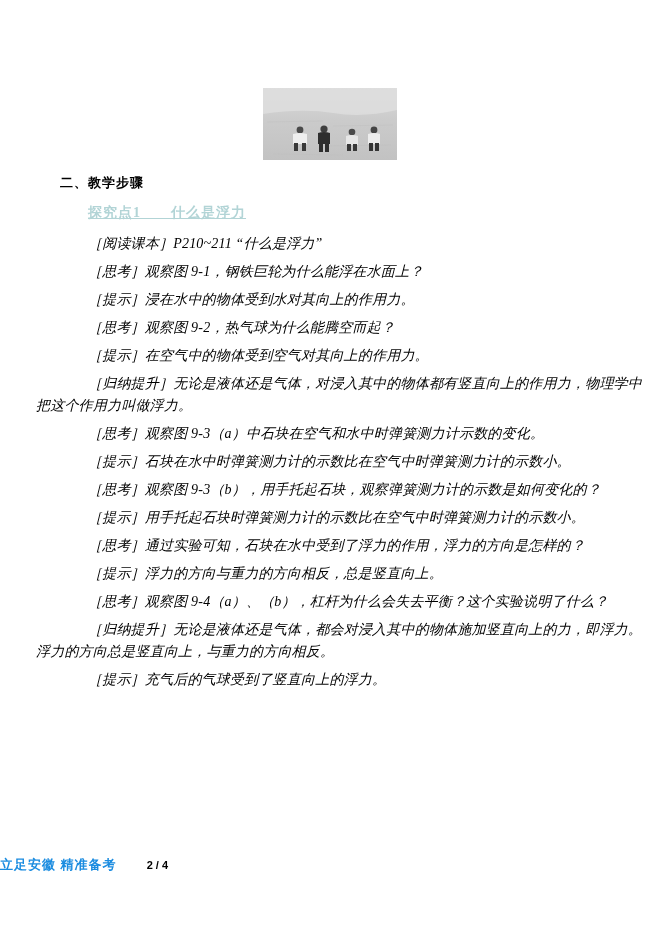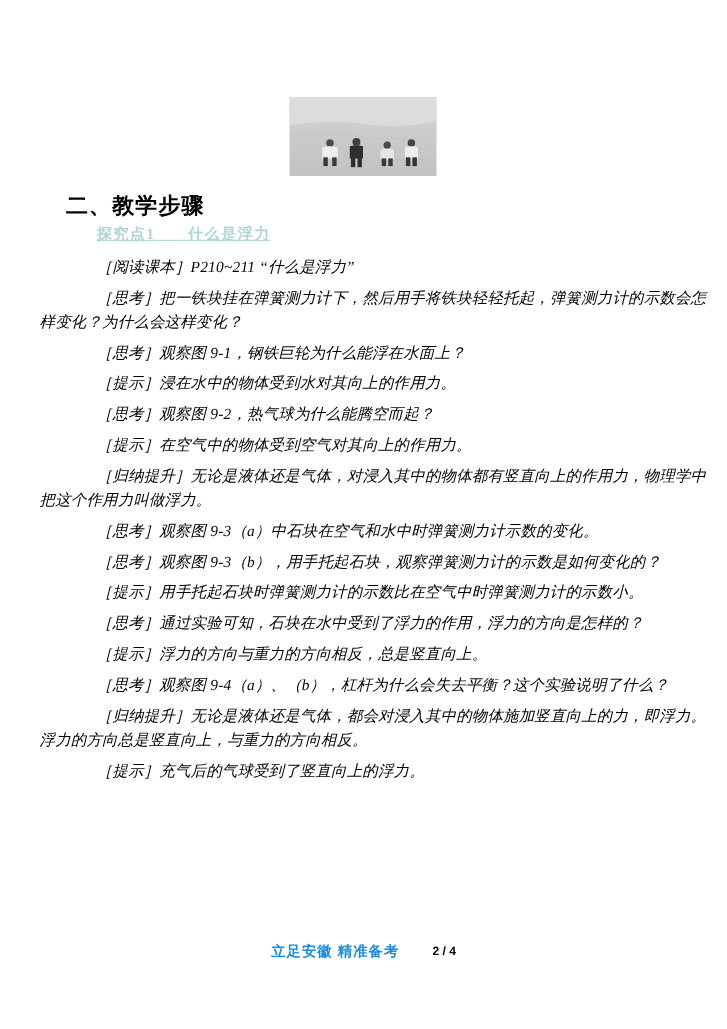--- a/index.html
+++ b/index.html
@@ -21,21 +21,21 @@
     top: 88px;
     left: 263px;
     width: 134px;
     height: 72px;
   }
   .figure-wrap svg { display: block; width: 100%; height: 100%; }
   .section-title {
     position: absolute;
     top: 174px;
     left: 60px;
-    font-size: 20px;
+    font-size: 13px;
     font-weight: bold;
     color: #000000;
     letter-spacing: 1px;
     font-family: Liberation Mono, monospace;
   }
   .inquiry-heading {
     position: absolute;
     top: 204px;
     left: 88px;
     font-size: 14px;
@@ -68,21 +68,20 @@
     font-size: 9px;
     vertical-align: sub;
     color: #8a8a8a;
   }
   .footer {
     position: absolute;
     top: 856px;
     left: 0;
     width: 100%;
     display: flex;
-    justify-content: center;
     align-items: center;
     gap: 30px;
   }
   .footer-brand {
     color: #1b8ce0;
     font-weight: bold;
     font-size: 13px;
     font-family: "Liberation Sans", "DejaVu Sans", sans-serif;
     letter-spacing: 1px;
   }
@@ -137,27 +136,27 @@
       <rect x="112" y="55" width="4" height="8" fill="#353535"></rect>
     </svg>
   </div>
 
   <h2 class="section-title">二、教学步骤</h2>
 
   <h3 class="inquiry-heading">探究点1　　什么是浮力</h3>
 
   <div class="content">
       <p class="para"><span>［阅读课本］P210~211 “什么是浮力”</span></p>
-      <p class="para"><span>［思考］把一铁块挂在弹簧测力计下，然后用手将铁块轻轻托起，弹簧测力计的示数会怎样变化？为什么会这样变化？</span></p>
       <p class="para"><span>［思考］观察图 9-1，钢铁巨轮为什么能浮在水面上？</span></p>
       <p class="para"><span>［提示］浸在水中的物体受到水对其向上的作用力。</span></p>
       <p class="para"><span>［思考］观察图 9-2，热气球为什么能腾空而起？</span></p>
       <p class="para"><span>［提示］在空气中的物体受到空气对其向上的作用力。</span></p>
       <p class="para"><span>［归纳提升］无论是液体还是气体，对浸入其中的物体都有竖直向上的作用力，物理学中把这个作用力叫做浮力。</span></p>
       <p class="para"><span>［思考］观察图 9-3（a）中石块在空气和水中时弹簧测力计示数的变化。</span></p>
+      <p class="para"><span>［提示］石块在水中时弹簧测力计的示数比在空气中时弹簧测力计的示数小。</span></p>
       <p class="para"><span>［思考］观察图 9-3（b），用手托起石块，观察弹簧测力计的示数是如何变化的？</span></p>
       <p class="para"><span>［提示］用手托起石块时弹簧测力计的示数比在空气中时弹簧测力计的示数小。</span></p>
       <p class="para"><span>［思考］通过实验可知，石块在水中受到了浮力的作用，浮力的方向是怎样的？</span></p>
       <p class="para"><span>［提示］浮力的方向与重力的方向相反，总是竖直向上。</span></p>
       <p class="para"><span>［思考］观察图 9-4（a）、（b），杠杆为什么会失去平衡？这个实验说明了什么？</span></p>
       <p class="para"><span>［归纳提升］无论是液体还是气体，都会对浸入其中的物体施加竖直向上的力，即浮力。浮力的方向总是竖直向上，与重力的方向相反。</span></p>
       <p class="para"><span>［提示］充气后的气球受到了竖直向上的浮力。</span></p>
     </div>
 
   <div class="footer">

